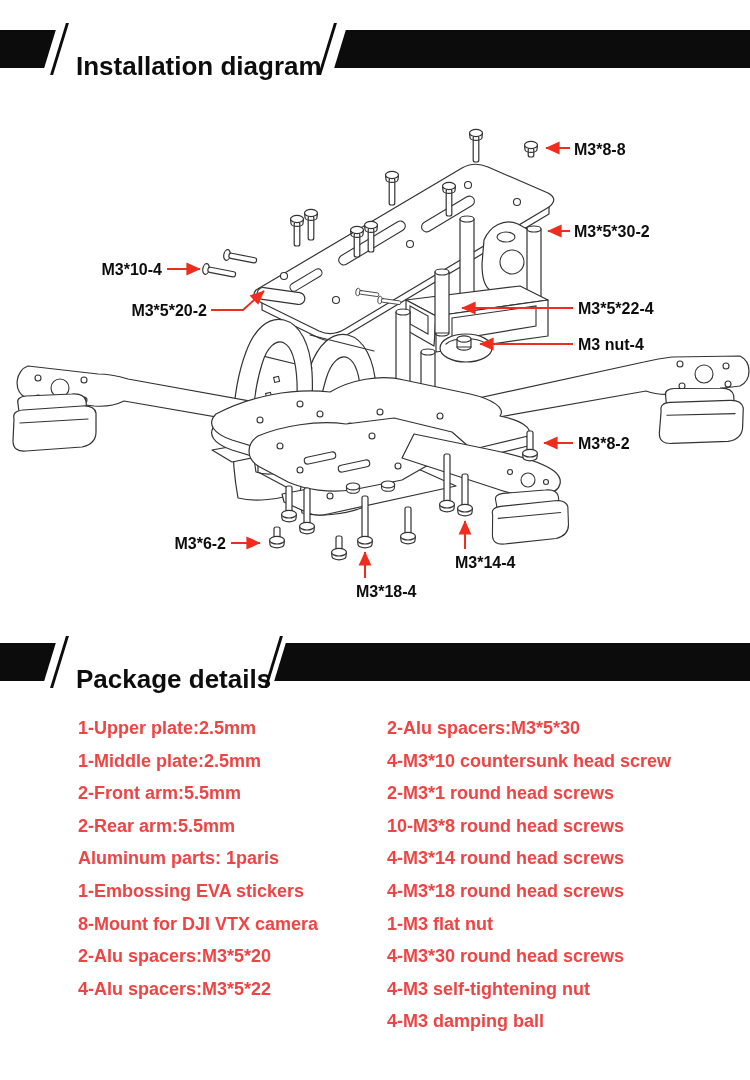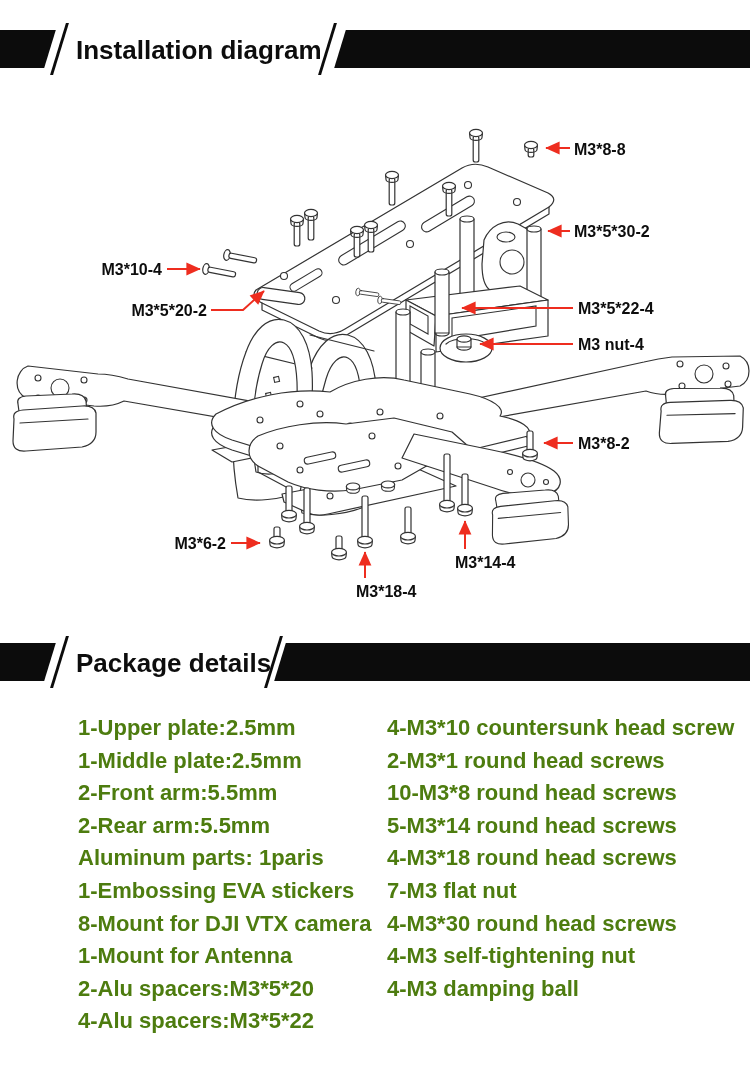--- a/index.html
+++ b/index.html
@@ -5,21 +5,21 @@
   html,body { margin:0; padding:0; background:#ffffff; }
   .page {
     position:relative; width:750px; height:1080px; background:#ffffff;
     font-family:"Liberation Sans", sans-serif; overflow:hidden;
   }
   
   .banner { position:absolute; left:0; width:750px; height:38px; background:#0c0c0c; }
   .banner-window { position:absolute; top:-7px; height:52px; background:#ffffff; transform:skewX(-17deg); }
   .banner-slash  { position:absolute; top:-7px; height:52px; width:2.5px; background:#0c0c0c; transform:skewX(-17deg); }
   .banner-title  {
-    position:absolute; left:76px; top:0; height:38px; line-height:40px;
+    position:absolute; left:76px; top:16px; height:38px; line-height:40px;
     font-size:26px; font-weight:600; color:#0d0d0d; white-space:nowrap;
   }
   #banner-install { top:30px; }
   #banner-package { top:643px; }
   #banner-install .banner-window { left:50px; width:290px; }
   #banner-install .slash-a { left:58px; }
   #banner-install .slash-b { left:326px; }
   #banner-package .banner-window { left:50px; width:230px; }
   #banner-package .slash-a { left:58px; }
   #banner-package .slash-b { left:272px; }
@@ -30,21 +30,21 @@
   svg .hole { stroke:#333333; stroke-width:1.1; fill:#ffffff; }
   svg .callout-line { stroke-width:2; fill:none; }
   svg text.callout {
     font-family:"Liberation Sans", sans-serif; font-size:16px; font-weight:600;
     fill:#0d0d0d; stroke:none;
   }
   
   .pkg-col { position:absolute; top:712px; }
   #pkg-left  { left:78px; }
   #pkg-right { left:387px; }
-  .pkg-row { height:32.6px; line-height:32.6px; font-size:22px; font-weight:600; color:#4d7c0f; white-space:nowrap; }
+  .pkg-row { height:32.6px; line-height:32.6px; font-size:18px; font-weight:600; color:#ef4444; white-space:nowrap; }
 </style>
 </head>
 <body>
 
 <div class="page">
 
   <div class="banner" id="banner-install">
     <div class="banner-window"></div>
     <div class="banner-slash slash-a"></div>
     <div class="banner-slash slash-b"></div>
@@ -301,29 +301,29 @@
   </div>
 
   <div class="pkg-col" id="pkg-left">
     <div class="pkg-row">1-Upper plate:2.5mm</div>
     <div class="pkg-row">1-Middle plate:2.5mm</div>
     <div class="pkg-row">2-Front arm:5.5mm</div>
     <div class="pkg-row">2-Rear arm:5.5mm</div>
     <div class="pkg-row">Aluminum parts: 1paris</div>
     <div class="pkg-row">1-Embossing EVA stickers</div>
     <div class="pkg-row">8-Mount for DJI VTX camera</div>
-    <div class="pkg-row">1-Mount for Antenna</div>
     <div class="pkg-row">2-Alu spacers:M3*5*20</div>
     <div class="pkg-row">4-Alu spacers:M3*5*22</div>
   </div>
   <div class="pkg-col" id="pkg-right">
+    <div class="pkg-row">2-Alu spacers:M3*5*30</div>
     <div class="pkg-row">4-M3*10 countersunk head screw</div>
     <div class="pkg-row">2-M3*1 round head screws</div>
     <div class="pkg-row">10-M3*8 round head screws</div>
-    <div class="pkg-row">5-M3*14 round head screws</div>
+    <div class="pkg-row">4-M3*14 round head screws</div>
     <div class="pkg-row">4-M3*18 round head screws</div>
-    <div class="pkg-row">7-M3 flat nut</div>
+    <div class="pkg-row">1-M3 flat nut</div>
     <div class="pkg-row">4-M3*30 round head screws</div>
     <div class="pkg-row">4-M3 self-tightening nut</div>
     <div class="pkg-row">4-M3 damping ball</div>
   </div>
 
 </div>
 
 </body></html>

